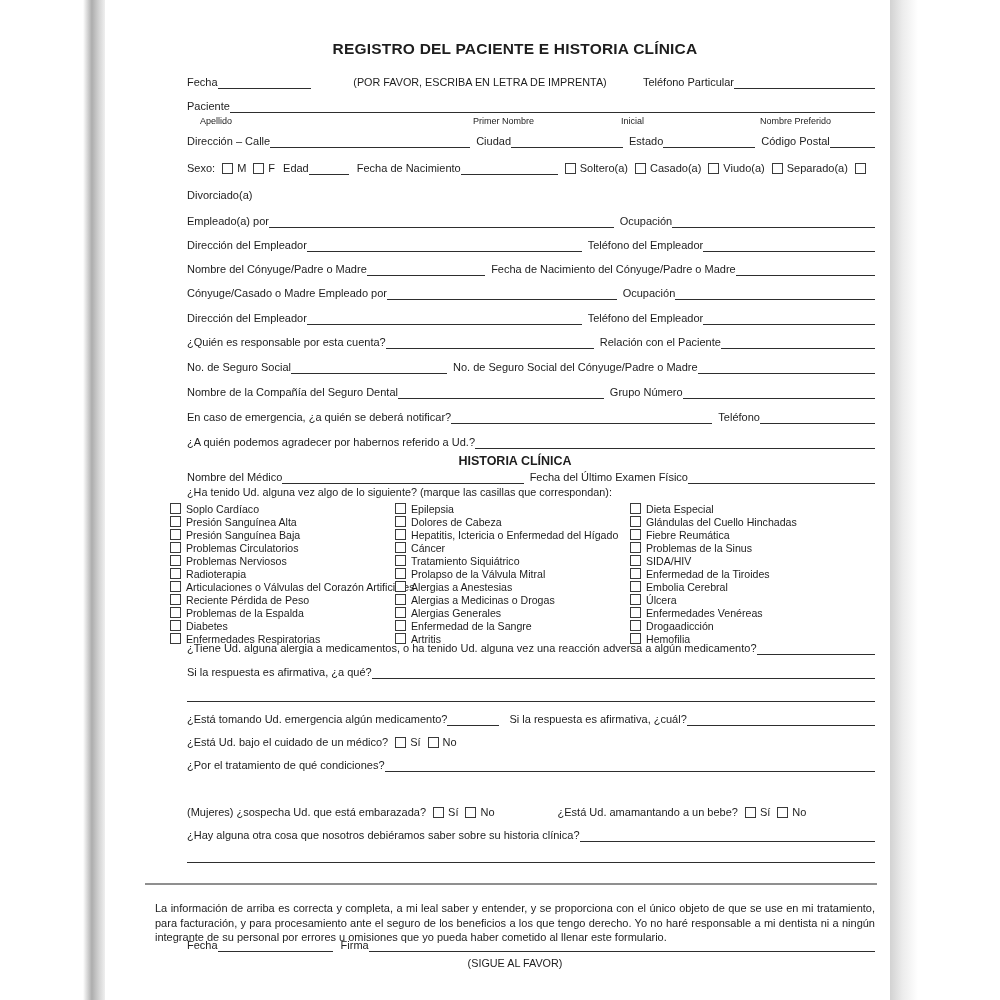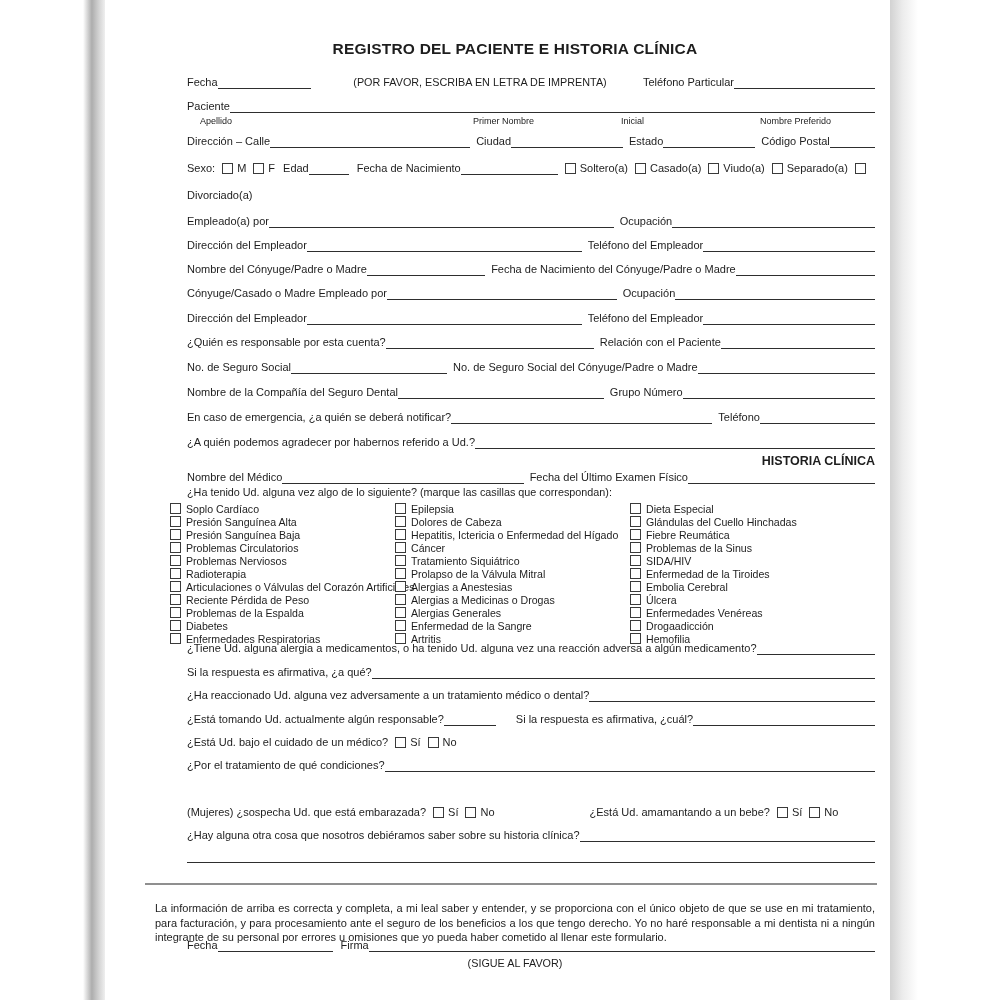--- a/index.html
+++ b/index.html
@@ -7,29 +7,29 @@
        font-family:"Liberation Sans","DejaVu Sans",sans-serif;color:#1d1d1d;}
   .scan{position:relative;width:1000px;height:1000px;background:#ffffff;}
   .edge-left{position:absolute;left:83px;top:0;width:22px;height:1000px;
     background:linear-gradient(to right,rgba(255,255,255,0) 0%,#adadad 40%,#d6d6d6 75%,#efefef 100%);}
   .edge-right{position:absolute;left:890px;top:0;width:28px;height:1000px;
     background:linear-gradient(to right,#d2d2d2 0%,#ececec 45%,rgba(255,255,255,0) 100%);}
   .page{position:absolute;left:105px;top:0;width:785px;height:1000px;background:#ffffff;}
   .content{position:absolute;left:50px;top:2px;width:720px;height:1000px;text-decoration:underline;}
   .title{position:absolute;top:38px;left:0;right:0;margin:0;text-align:center;
          font-size:15.5px;font-weight:bold;letter-spacing:.2px;}
-  .heading2{position:absolute;top:452px;left:0;right:0;text-align:right;
+  .heading2{position:absolute;top:452px;left:0;right:0;text-align:center;
          font-size:12.5px;font-weight:bold;}
   .row{position:absolute;left:0;right:0;height:14px;display:flex;align-items:flex-end;
        font-size:11px;line-height:13px;white-space:nowrap;padding-left:32px;}
   .row-sm{font-size:10.8px;}
   .ln{border-bottom:1px solid #2e2e2e;height:3px;flex:0 0 auto;}
   .ln.fill{flex:1 1 auto;}
   .lbl{flex:0 0 auto;}
-  .ml6{margin-left:6px;}.ml8{margin-left:8px;}.ml10{margin-left:20px;}.ml12{margin-left:12px;}
+  .ml6{margin-left:6px;}.ml8{margin-left:8px;}.ml10{margin-left:10px;}.ml12{margin-left:12px;}
   .spacer{flex:1 1 auto;}
   .center-note{position:absolute;left:175px;width:300px;bottom:0;text-align:center;font-size:10.8px;}
   .cb{width:9px;height:9px;border:1px solid #3a3a3a;background:#fff;flex:0 0 auto;
       display:inline-block;margin:0 4px 1px 7px;}
   .sublabels{position:absolute;left:0;right:0;height:11px;font-size:9px;color:#222;}
   .sublabels span{position:absolute;bottom:0;}
   .grid{position:absolute;top:500px;left:0;right:0;display:flex;align-items:flex-start;}
   .gcol1{width:240px;padding-left:15px;box-sizing:border-box;}
   .gcol2{width:235px;}
   .gcol3{flex:1;}
@@ -366,26 +366,25 @@
         <span class="lbl">¿Tiene Ud. alguna alergia a medicamentos, o ha tenido Ud. alguna vez una reacción adversa a algún medicamento?</span>
         <span class="ln fill"></span>
       </div>
 
       <div class="row" style="top:663px">
         <span class="lbl">Si la respuesta es afirmativa, ¿a qué?</span>
         <span class="ln fill"></span>
       </div>
 
       <div class="row" style="top:686px">
-        <span class="lbl">¿Ha reaccionado Ud. alguna vez adversamente a un tratamiento médico o dental?</span>
         <span class="ln fill"></span>
       </div>
 
       <div class="row" style="top:710px">
-        <span class="lbl">¿Está tomando Ud. actualmente algún responsable?</span>
+        <span class="lbl">¿Está tomando Ud. emergencia algún medicamento?</span>
         <span class="ln" style="width:52px"></span>
         <span class="lbl ml10">Si la respuesta es afirmativa, ¿cuál?</span>
         <span class="ln fill"></span>
       </div>
 
       <div class="row" style="top:733px">
         <span class="lbl">¿Está Ud. bajo el cuidado de un médico?</span>
         <span class="cb ml12"></span>
         <span class="lbl">Sí</span>
         <span class="cb ml10"></span>
@@ -397,21 +396,21 @@
         <span class="ln fill"></span>
       </div>
 
 
       <div class="row" style="top:803px">
         <span class="lbl">(Mujeres) ¿sospecha Ud. que está embarazada?</span>
         <span class="cb ml12"></span>
         <span class="lbl">Sí</span>
         <span class="cb ml10"></span>
         <span class="lbl">No</span>
-        <span class="lbl" style="margin-left:95px">¿Está Ud. amamantando a un bebe?</span>
+        <span class="lbl" style="margin-left:63px">¿Está Ud. amamantando a un bebe?</span>
         <span class="cb ml12"></span>
         <span class="lbl">Sí</span>
         <span class="cb ml10"></span>
         <span class="lbl">No</span>
       </div>
 
       <div class="row" style="top:826px">
         <span class="lbl">¿Hay alguna otra cosa que nosotros debiéramos saber sobre su historia clínica?</span>
         <span class="ln fill"></span>
       </div>

